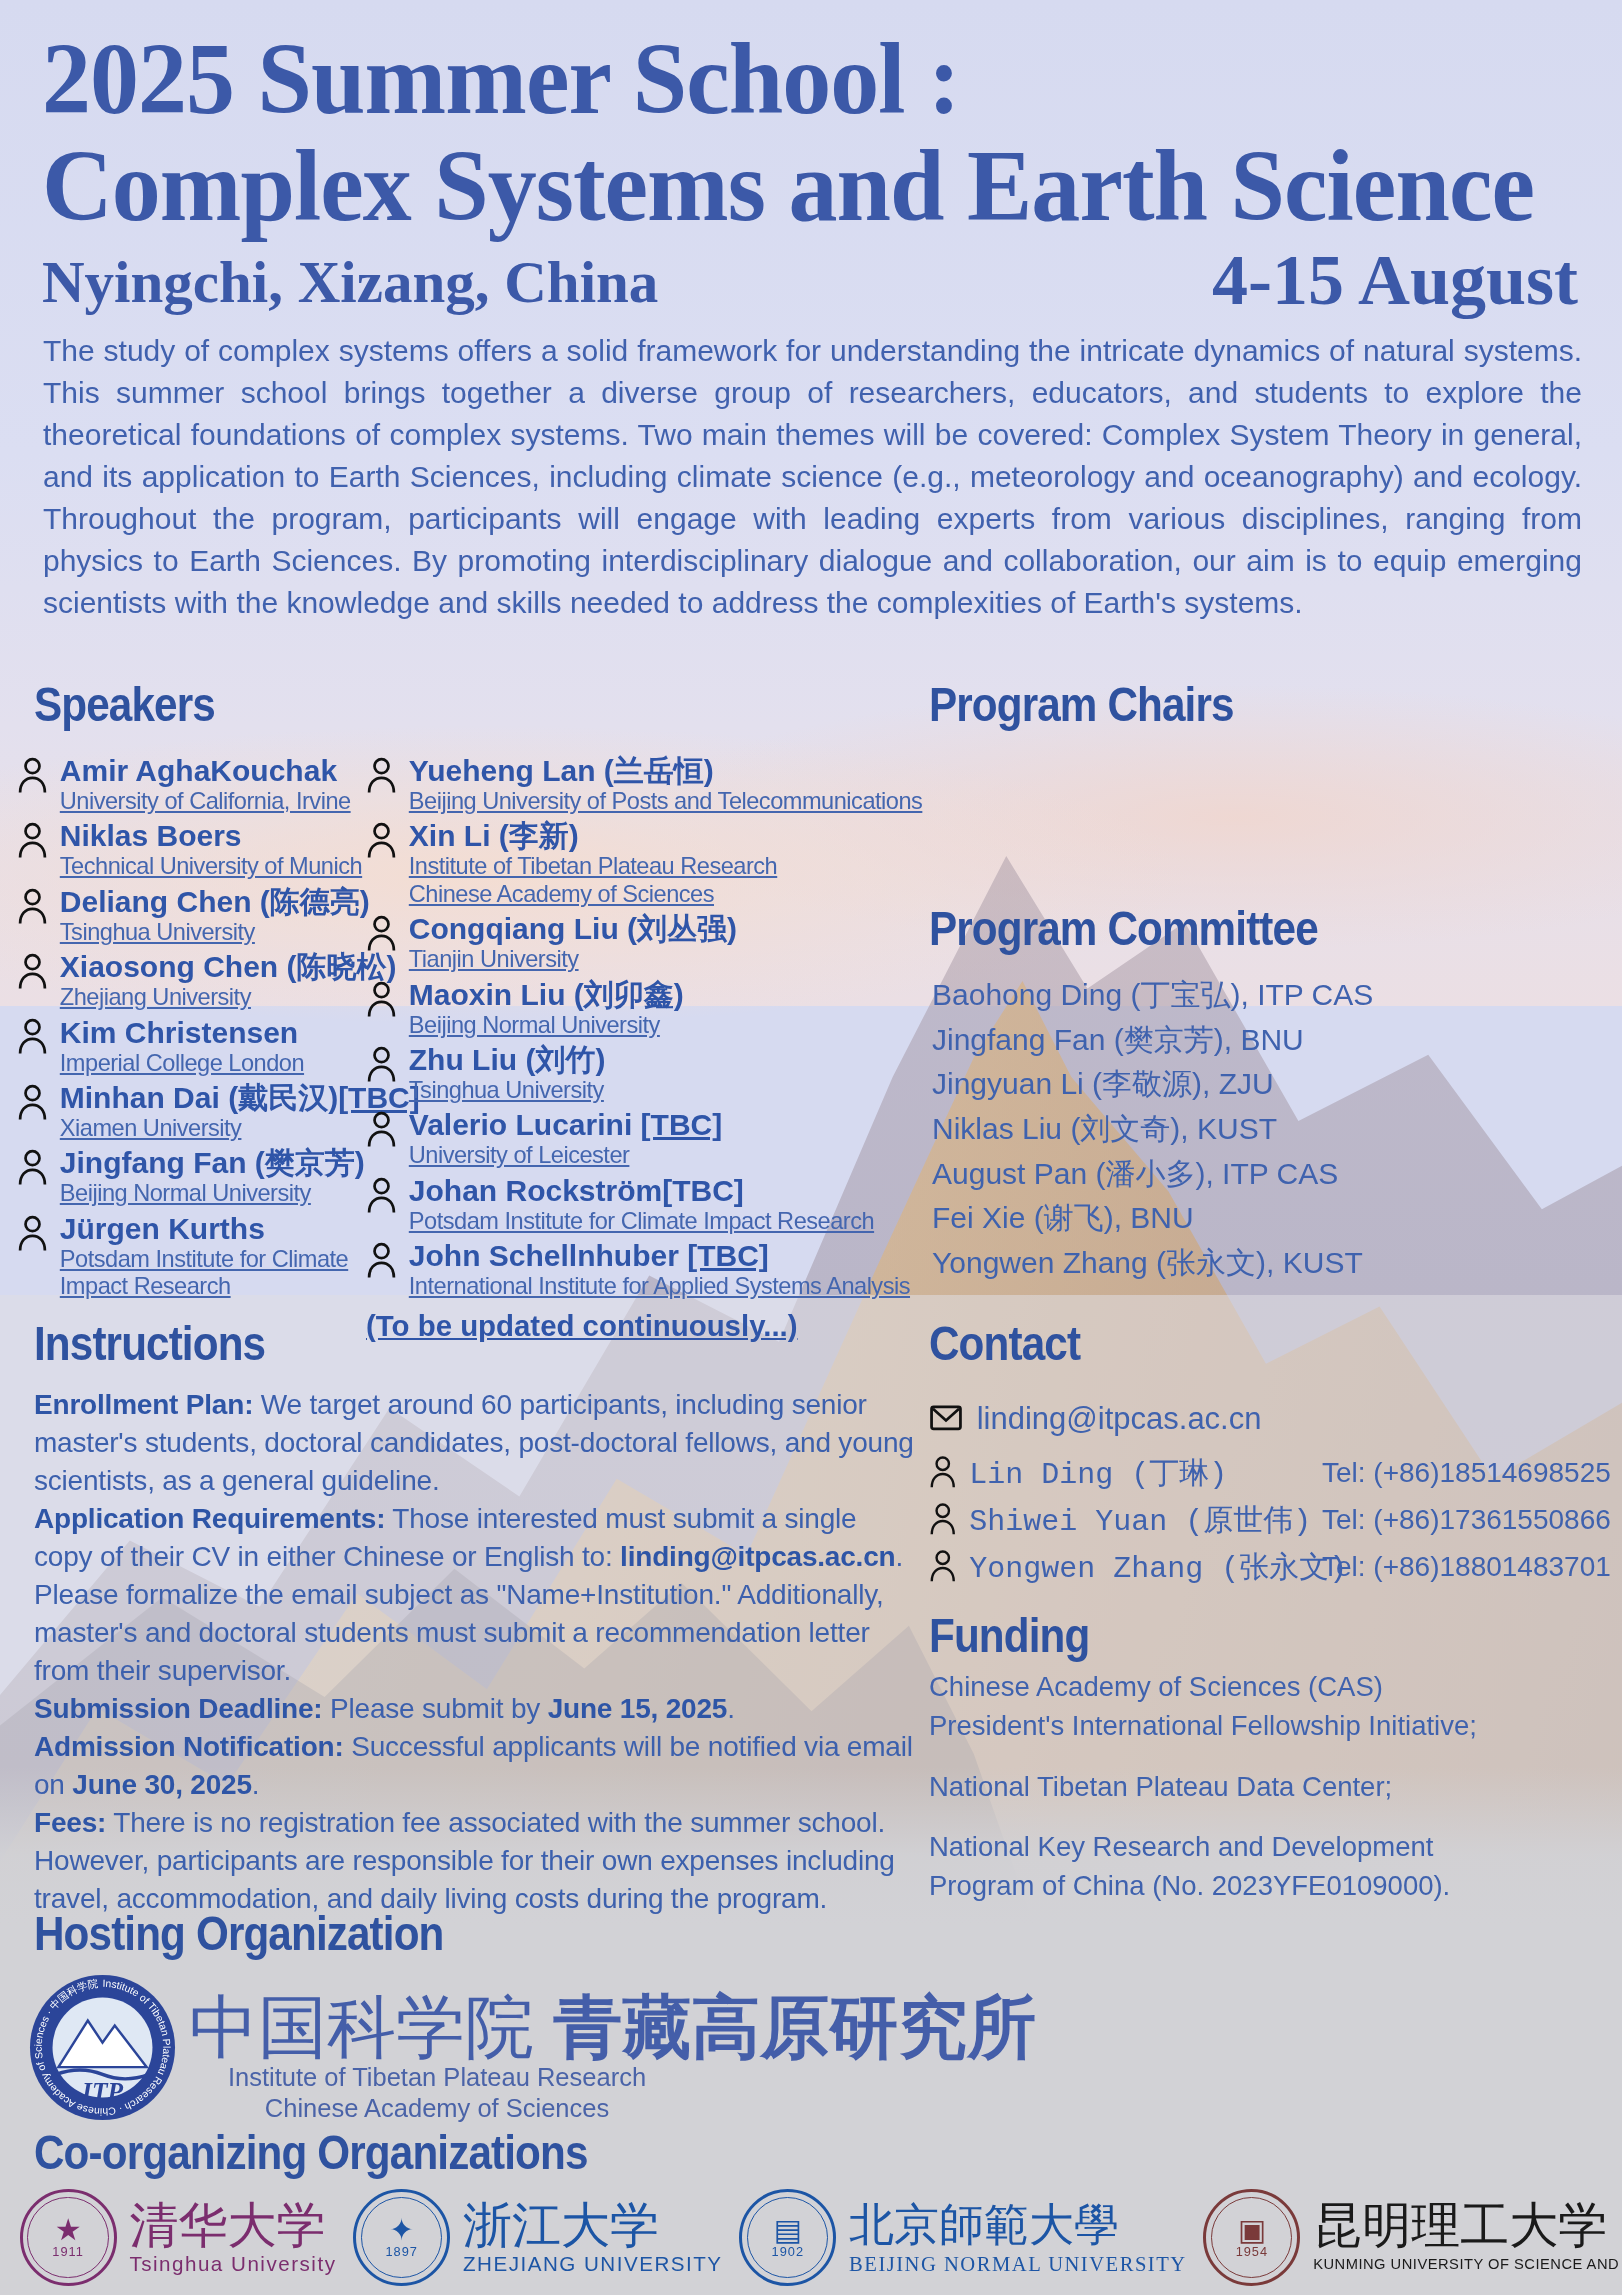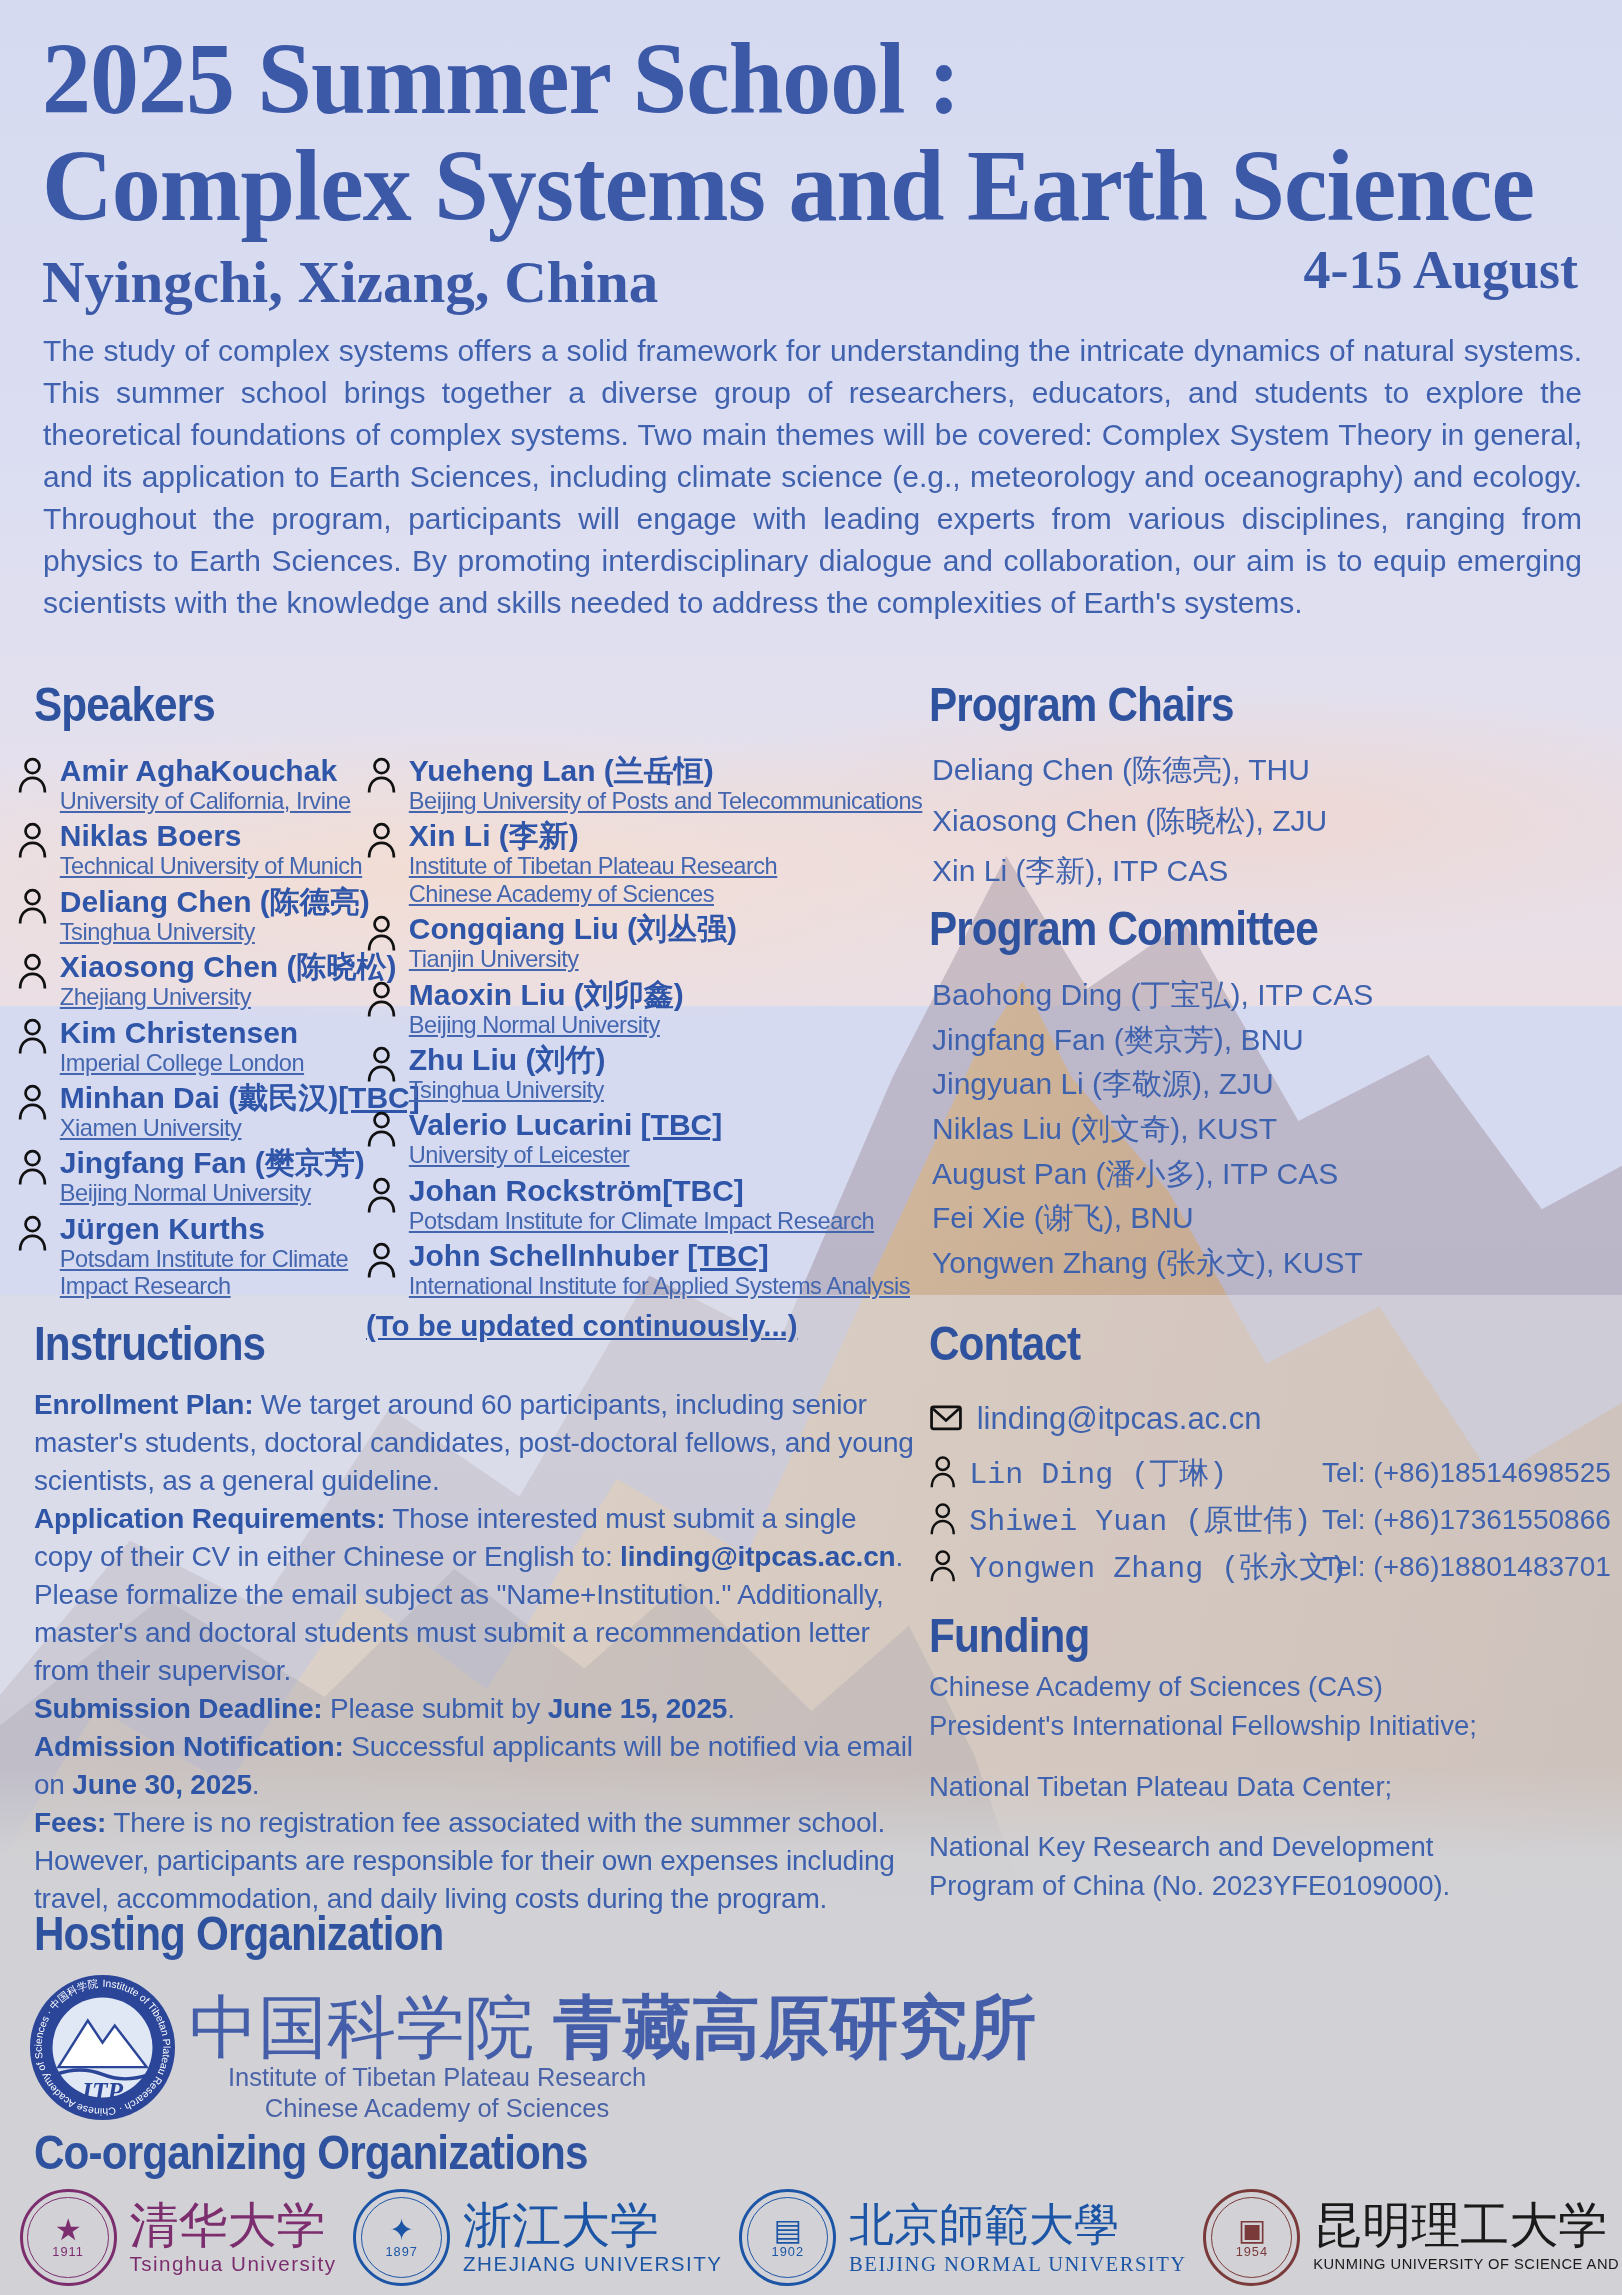--- a/index.html
+++ b/index.html
@@ -17,21 +17,21 @@
      clip-path:polygon(0 92%,6% 76%,14% 84%,22% 64%,30% 74%,38% 52%,46% 60%,54% 30%,60% 8%,63% 0,66% 10%,72% 22%,78% 40%,85% 34%,92% 52%,100% 44%,100% 100%,0 100%);}
   #bg-mtn-shadow{top:1227px;height:712px;background:#5f5c6a;opacity:.32;
      clip-path:polygon(0 100%,0 70%,10% 52%,20% 66%,28% 48%,36% 62%,42% 50%,50% 68%,56% 56%,60% 74%,64% 100%);}
   #bg-wash{top:1295px;height:648px;background:rgba(224,223,228,.55);}
   #bg-bottom{top:1767px;height:529px;background:linear-gradient(180deg,rgba(210,210,214,0) 0,rgba(210,210,214,.9) 88px,#d2d2d6 157px);}
   
   .serif{font-family:"Liberation Serif","DejaVu Serif",serif;}
   .abs{position:absolute;}
   .h-title{font-weight:700;font-size:101px;line-height:1.05;color:#3c59a8;letter-spacing:-1px;transform:scaleX(.97);transform-origin:left;white-space:nowrap;}
   .h-loc{font-weight:700;font-size:59px;color:#3c59a8;white-space:nowrap;}
-  .h-dates{font-weight:700;font-size:54px;color:#3c59a8;white-space:nowrap;}
+  .h-dates{font-weight:700;font-size:72px;color:#3c59a8;white-space:nowrap;}
   .section-h{font-weight:700;font-size:48px;line-height:1;color:#2f529f;letter-spacing:-1px;transform:scaleX(.88);transform-origin:left;white-space:nowrap;}
   #intro{width:1539px;font-size:30px;line-height:42px;color:#4061ae;text-align:justify;}
   
   .speaker{display:flex;gap:11.8px;margin-bottom:2.9px;}
   .person-icon svg{width:31px;height:39px;margin-top:2.9px;}
   .sp-text{flex:1;}
   .speaker-name{font-weight:700;font-size:30px;line-height:35px;color:#2f55a8;white-space:nowrap;}
   .speaker-aff{font-size:23.6px;line-height:27.5px;color:#4466af;letter-spacing:-0.5px;white-space:nowrap;text-decoration:underline;}
   .tbc{font-weight:700;}
   .tbc.u{text-decoration:underline;}
@@ -253,25 +253,20 @@
           </svg></span>
         <div class="sp-text">
           <div class="speaker-name"><span>John Schellnhuber </span><span class="tbc u">[TBC]</span></div>
           <div class="speaker-aff">International Institute for Applied Systems Analysis</div>
         </div>
       </div>
     </div>
   <div class="abs" id="speakers-note" style="left:366px;top:1309px;">(To be updated continuously...)</div>
 
   <div class="abs section-h" style="left:929px;top:681px;">Program Chairs</div>
-  <div class="abs" id="chairs-list" style="left:932px;top:755px;">
-      <div class="member-line">Deliang Chen (陈德亮), THU</div>
-      <div class="member-line">Xiaosong Chen (陈晓松), ZJU</div>
-      <div class="member-line">Xin Li (李新), ITP CAS</div>
-    </div>
   <div class="abs section-h" style="left:929px;top:905px;">Program Committee</div>
   <div class="abs" id="committee-list" style="left:932px;top:980px;">
       <div class="member-line">Baohong Ding (丁宝弘), ITP CAS</div>
       <div class="member-line">Jingfang Fan (樊京芳), BNU</div>
       <div class="member-line">Jingyuan Li (李敬源), ZJU</div>
       <div class="member-line">Niklas Liu (刘文奇), KUST</div>
       <div class="member-line">August Pan (潘小多), ITP CAS</div>
       <div class="member-line">Fei Xie (谢飞), BNU</div>
       <div class="member-line">Yongwen Zhang (张永文), KUST</div>
     </div>

